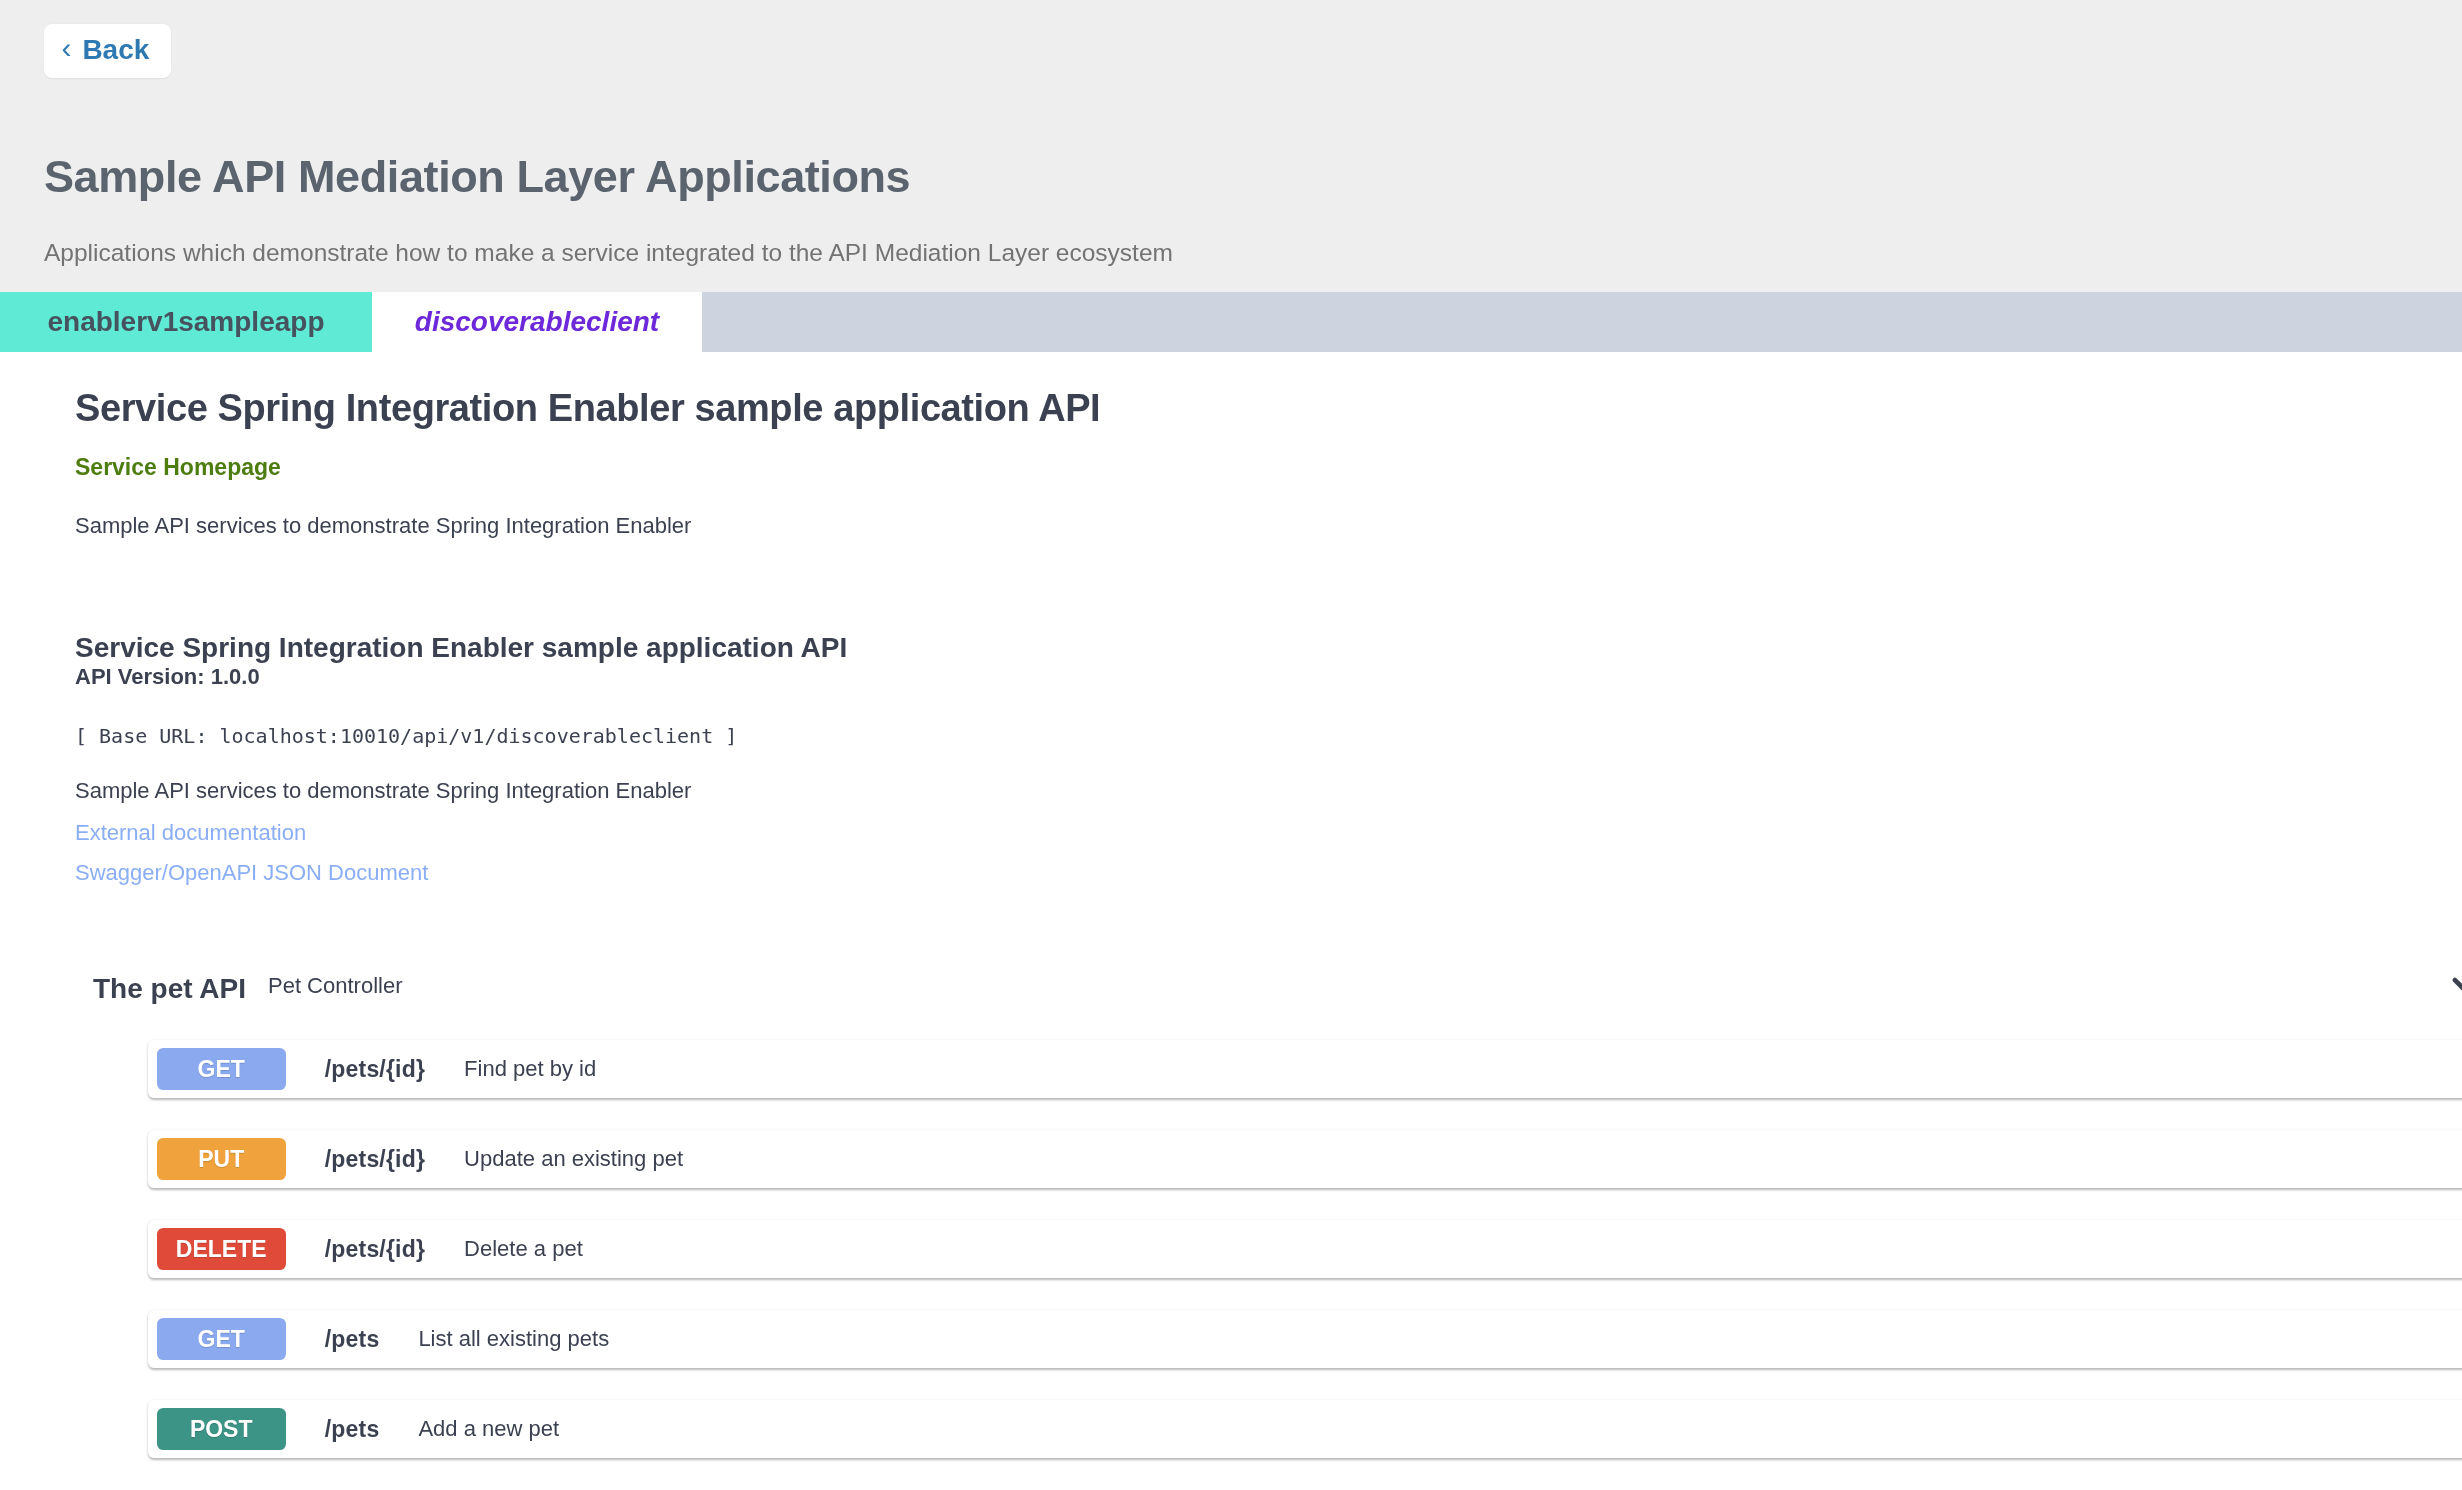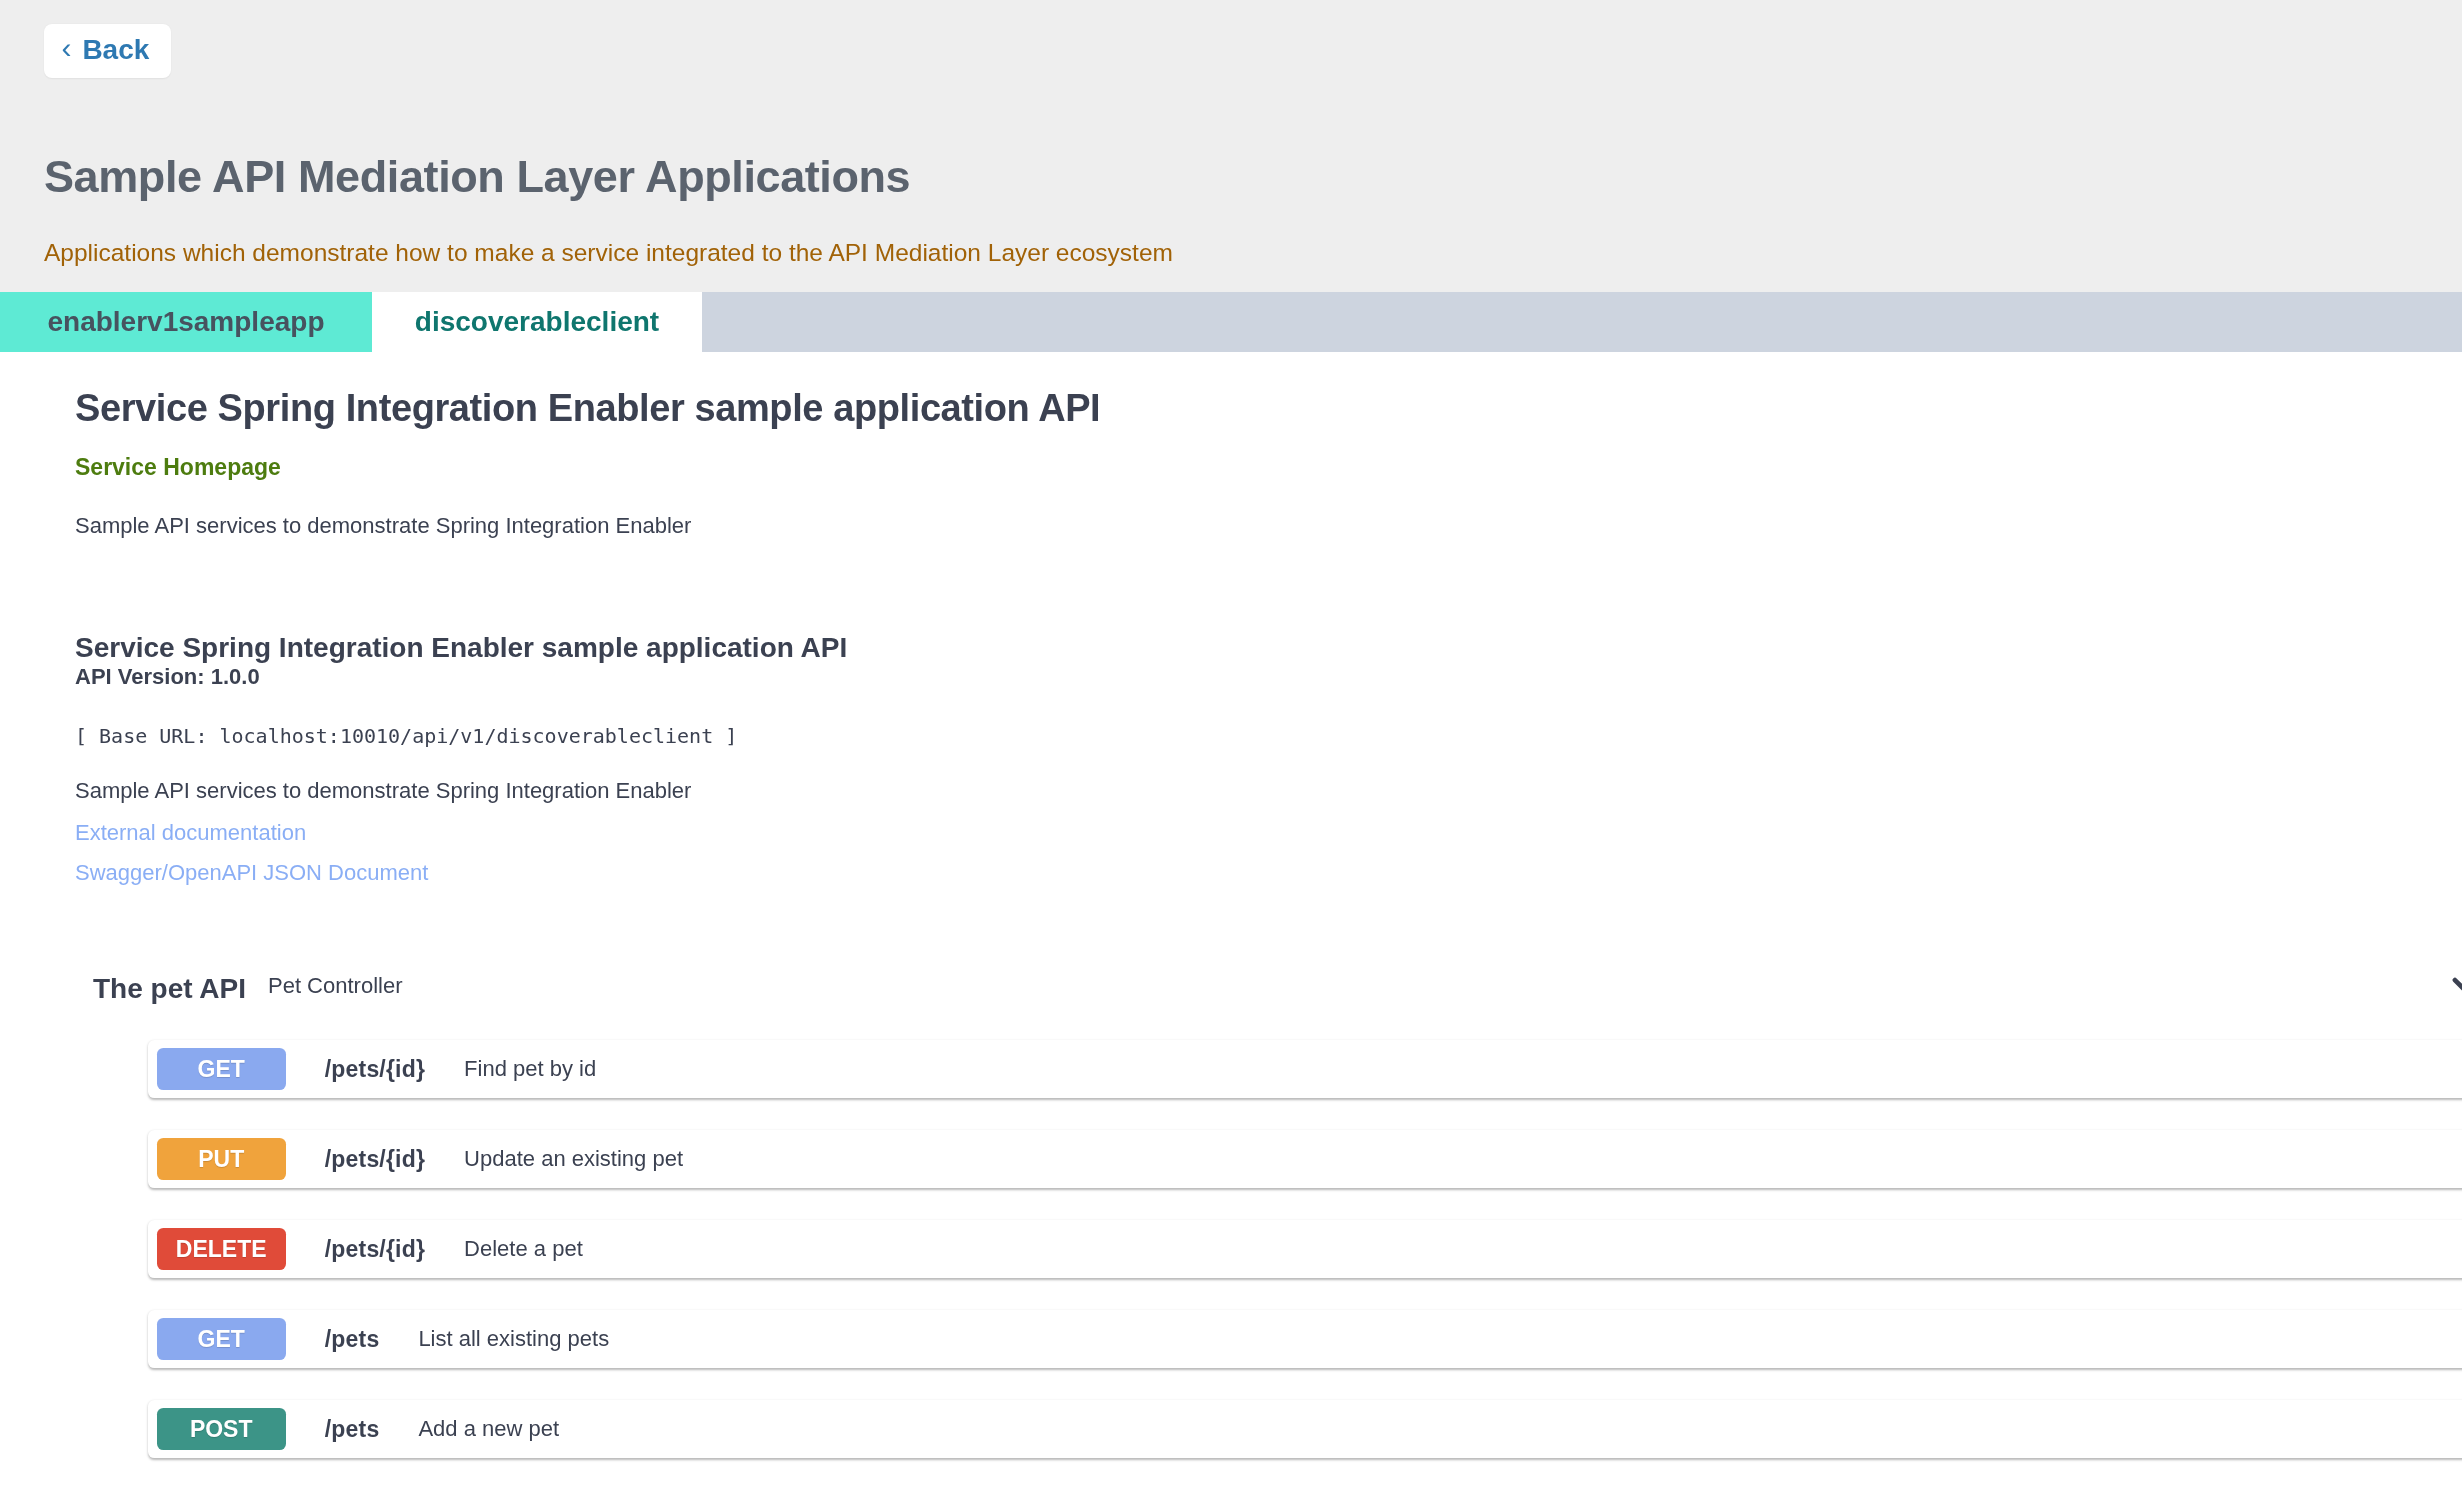--- a/index.html
+++ b/index.html
@@ -47,21 +47,21 @@
     margin-top: 73px;
     font-size: 45px;
     font-weight: 700;
     color: #5b636e;
     letter-spacing: -0.4px;
   }
   .page-subtitle {
     margin-top: 36px;
     font-size: 24.5px;
     font-weight: 400;
-    color: #a16207;
+    color: #737373;
   }
 
   
   .tab-bar {
     background: #cdd4df;
     height: 60px;
     width: 100%;
     display: flex;
   }
   .tab {
@@ -74,21 +74,22 @@
     cursor: pointer;
   }
   .tab.inactive {
     width: 372px;
     background: #5eead4;
     color: #47525f;
   }
   .tab.active {
     width: 330px;
     background: #ffffff;
-    color: #0f766e;
+    color: #6d28d9;
+    font-style: italic;
   }
 
   
   .content {
     background: #ffffff;
     padding-left: 75px;
   }
   .service-title {
     padding-top: 35px;
     font-size: 38px;

